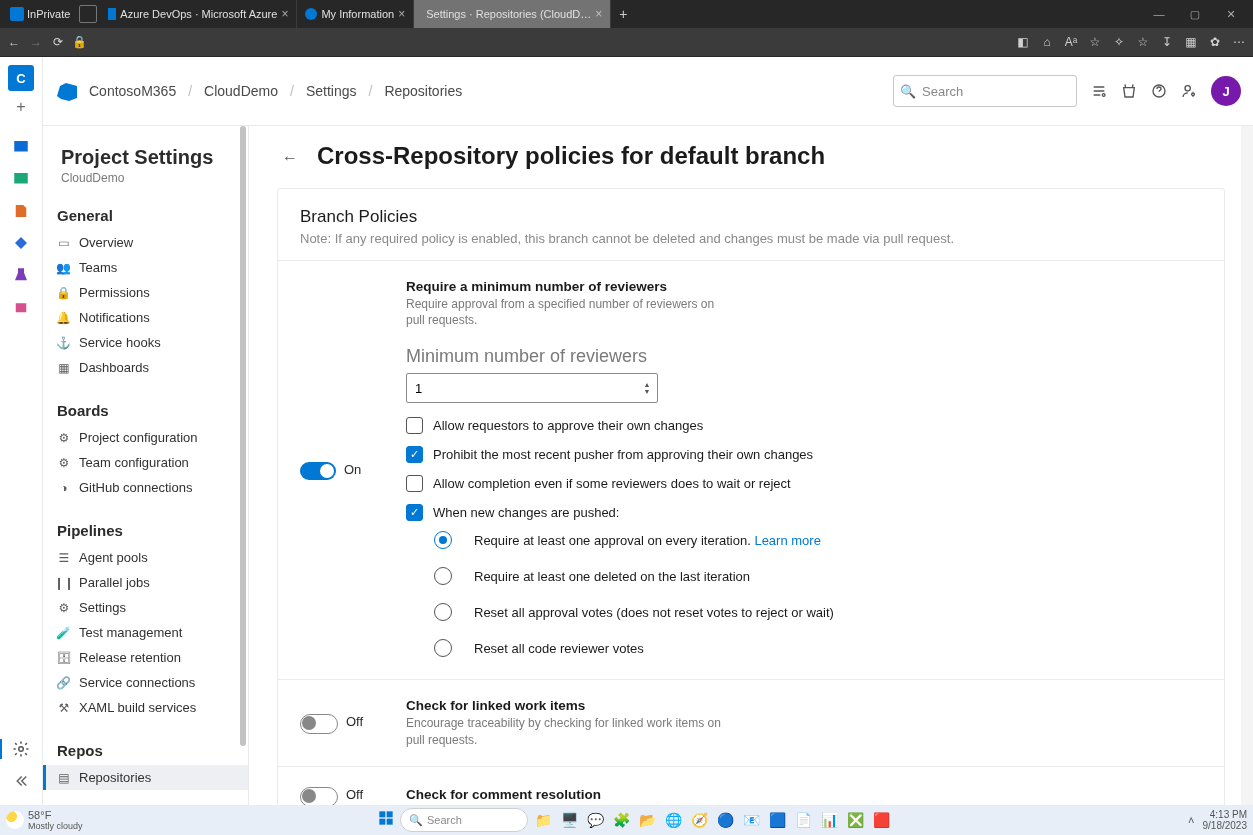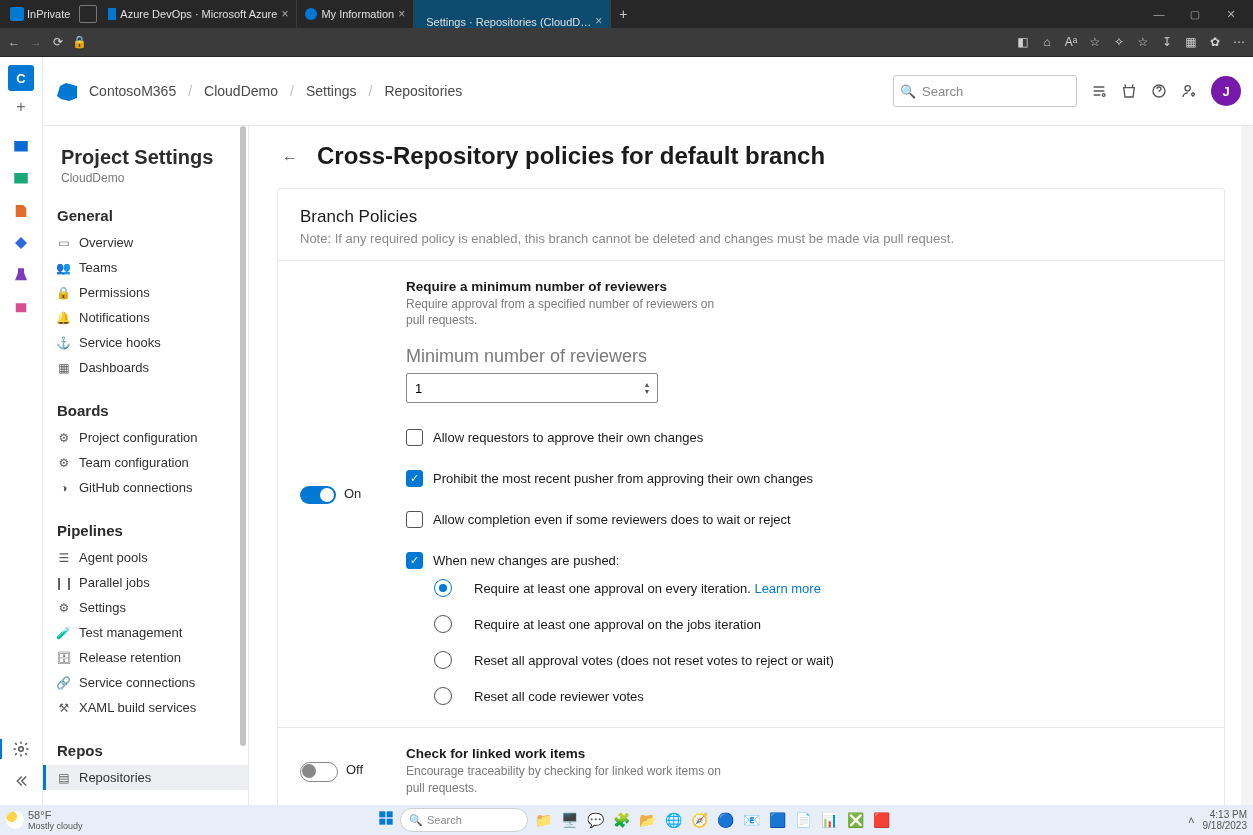--- a/index.html
+++ b/index.html
@@ -3,21 +3,21 @@
 <meta charset="utf-8">
 <style>
   html, body { margin:0; padding:0; height:100%; font-family: "Segoe UI", Tahoma, sans-serif; font-size:13px; color:#1b1b1b; background:#3b3b3b; }
   .browser { display:flex; flex-direction:column; height:835px; width:1253px; background:#3b3b3b; }
   
   .tab-strip { height:28px; background:#272727; display:flex; align-items:center; padding:0 4px; color:#e0e0e0; font-size:11px; }
   .inprivate { display:flex; align-items:center; gap:3px; padding:0 6px; }
   .inprivate .avatar { width:14px; height:14px; background:#0078d4; border-radius:2px; }
   .tabsplit { width:16px; height:16px; border:1px solid #777; border-radius:2px; margin:0 3px; }
   .tab { display:flex; align-items:center; gap:4px; padding:0 8px; height:100%; border-right:1px solid #3c3c3c; max-width:180px; white-space:nowrap; overflow:hidden; }
-  .tab.active { background:#0c4a6e;align-items:flex-end; }
+  .tab.active { background:#737373; }
   .tab .fav { width:12px; height:12px; display:inline-block; }
   .tab .close { opacity:.7; font-size:12px; }
   .newtab { padding:0 8px; font-size:14px; color:#ccc; }
   .titlebar-btns { margin-left:auto; display:flex; }
   .titlebar-btns span { width:36px; text-align:center; color:#aaa; font-size:11px; }
   
   .tool-strip { height:28px; background:#3b3b3b; display:flex; align-items:center; padding:0 6px; gap:6px; color:#d0d0d0; font-size:12px; border-bottom:1px solid #262626; }
   .tool-strip .addr { flex:1; display:flex; align-items:center; gap:6px; }
   .tool-strip .ico { width:16px; height:16px; display:flex; align-items:center; justify-content:center; font-size:12px; }
   .tool-strip .right { display:flex; gap:8px; }
@@ -77,21 +77,21 @@
   .tlbl { font-size:13px; color:#2b2b2b; }
   .infocol { flex:1; }
   .ptitle { font-weight:600; font-size:13.5px; margin-bottom:2px; }
   .pdesc { font-size:12px; color:#7a7a7a; max-width:320px; line-height:1.35; }
   .subfield-lbl { font-size:18px; color:#7a7a7a; margin-top:18px; }
   .numbox { margin-top:6px; width:250px; height:28px; border:1px solid #8a8a8a; border-radius:2px; display:flex; align-items:center; }
   .numbox input { flex:1; border:none; outline:none; padding:0 8px; font-size:13px; background:transparent; }
   .numbox .spin { width:20px; display:flex; flex-direction:column; }
   .numbox .spin span { font-size:7px; line-height:1; color:#555; text-align:center; cursor:pointer; }
   .opts { margin-top:14px; display:flex; flex-direction:column; gap:12px; font-size:13px; }
-  .opt { display:flex; align-items:center; gap:10px;margin-top:12px; }
+  .opt { display:flex; align-items:center; gap:10px; }
   .cbx { width:15px; height:15px; border:1px solid #555; border-radius:3px; display:flex; align-items:center; justify-content:center; font-size:11px; color:#fff; cursor:pointer; }
   .cbx.checked { background:#0078d4; border-color:#0078d4; }
   .radios { margin:10px 0 4px 28px; display:flex; flex-direction:column; gap:18px; font-size:13px; }
   .rad { display:flex; align-items:center; gap:22px; }
   .rcircle { width:16px; height:16px; border:1px solid #555; border-radius:50%; display:flex; align-items:center; justify-content:center; cursor:pointer; }
   .rcircle.sel { border-color:#0078d4; }
   .rcircle.sel::after { content:""; width:8px; height:8px; background:#0078d4; border-radius:50%; }
   .lm { color:#0078d4; text-decoration:none; cursor:pointer; }
   
   .taskbar { height:30px; background:#e8eef7; display:flex; align-items:center; padding:0 6px; font-size:11px; color:#555; }
@@ -406,21 +406,21 @@
                   </div>
                 </div>
 
                 <div class="radios">
                   <div class="rad">
                     <div class="rcircle sel"></div>
                     <span><span>Require at least one approval on every iteration.</span> <a class="lm">Learn more</a></span>
                   </div>
                   <div class="rad">
                     <div class="rcircle"></div>
-                    <span>Require at least one approval on the jobs iteration</span>
+                    <span>Require at least one deleted on the last iteration</span>
                   </div>
                   <div class="rad">
                     <div class="rcircle"></div>
                     <span>Reset all approval votes (does not reset votes to reject or wait)</span>
                   </div>
                   <div class="rad">
                     <div class="rcircle"></div>
                     <span>Reset all code reviewer votes</span>
                   </div>
                 </div>

